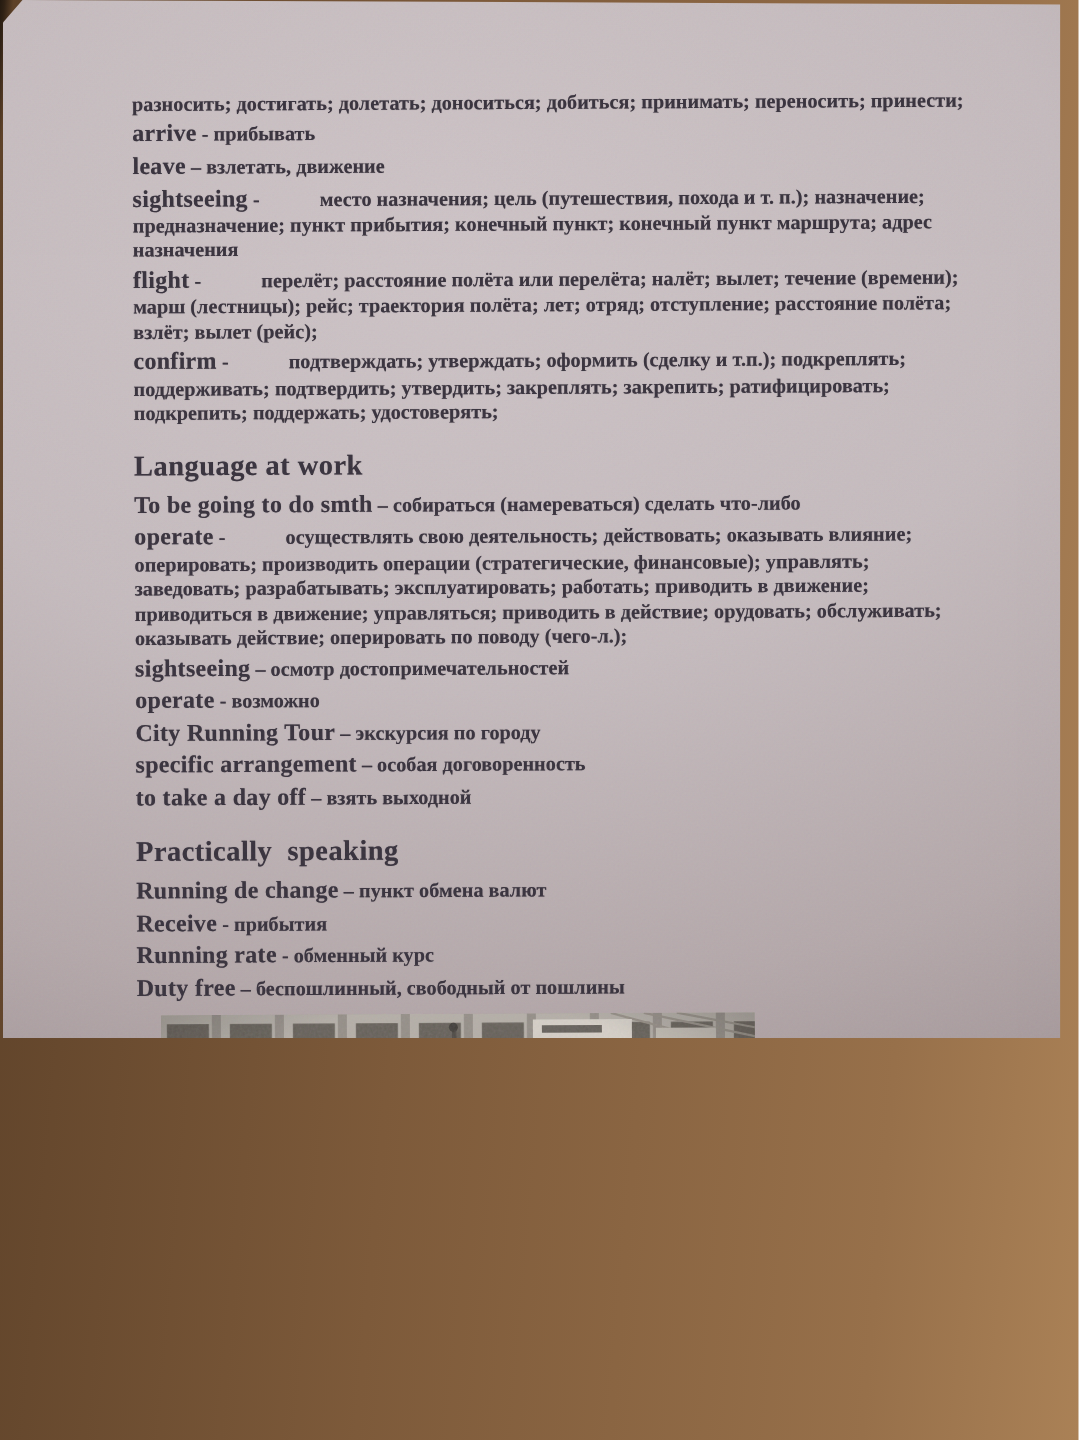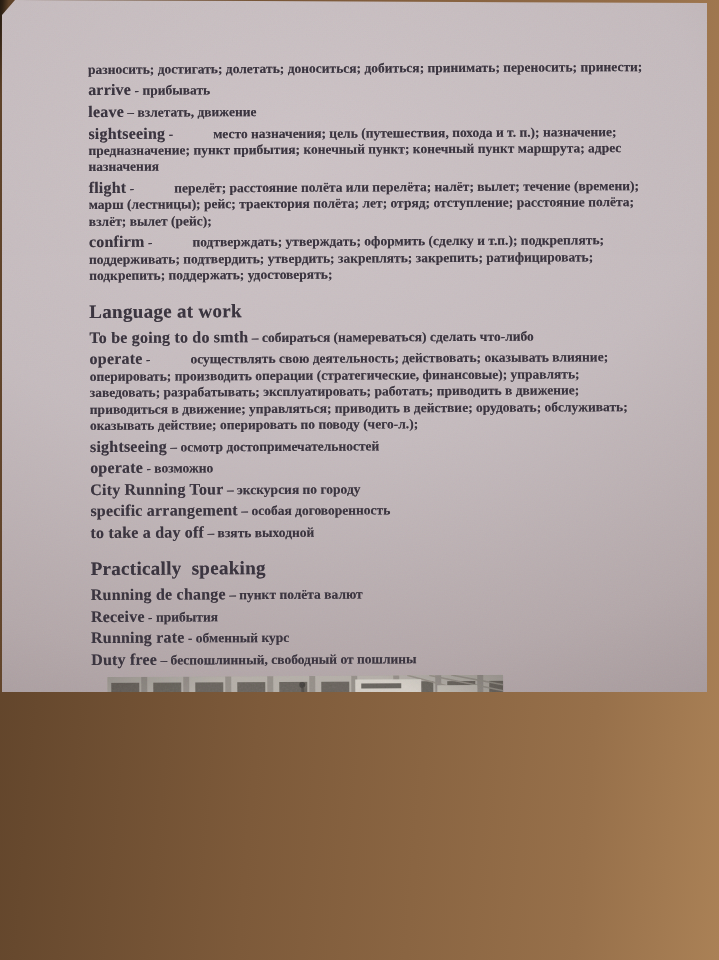--- a/index.html
+++ b/index.html
@@ -55,21 +55,21 @@
           <p class="entry"><span class="term">To be going to do smth</span> – <span class="trans">собираться (намереваться) сделать что-либо</span></p>
           <p class="entry"><span class="term">operate</span> -<span class="wgap"></span><span class="trans">осуществлять свою деятельность; действовать; оказывать влияние; оперировать; производить операции (стратегические, финансовые); управлять; заведовать; разрабатывать; эксплуатировать; работать; приводить в движение; приводиться в движение; управляться; приводить в действие; орудовать; обслуживать; оказывать действие; оперировать по поводу (чего-л.);</span></p>
           <p class="entry"><span class="term">sightseeing</span> – <span class="trans">осмотр достопримечательностей</span></p>
           <p class="entry"><span class="term">operate</span> - <span class="trans">возможно</span></p>
           <p class="entry"><span class="term">City Running Tour</span> – <span class="trans">экскурсия по городу</span></p>
           <p class="entry"><span class="term">specific arrangement</span> – <span class="trans">особая договоренность</span></p>
           <p class="entry"><span class="term">to take a day off</span> – <span class="trans">взять выходной</span></p>
         </section>
         <section class="group">
           <h2 class="group-title">Practically  speaking</h2>
-          <p class="entry"><span class="term">Running de change</span> – <span class="trans">пункт полёта валют</span></p>
+          <p class="entry"><span class="term">Running de change</span> – <span class="trans">пункт обмена валют</span></p>
           <p class="entry"><span class="term">Receive</span> - <span class="trans">прибытия</span></p>
           <p class="entry"><span class="term">Running rate</span> - <span class="trans">обменный курс</span></p>
           <p class="entry"><span class="term">Duty free</span> – <span class="trans">беспошлинный, свободный от пошлины</span></p>
         </section>
       </div>
 
     <div class="photo-row">
       <div class="photo">
 
         <svg viewBox="0 0 396 252">

